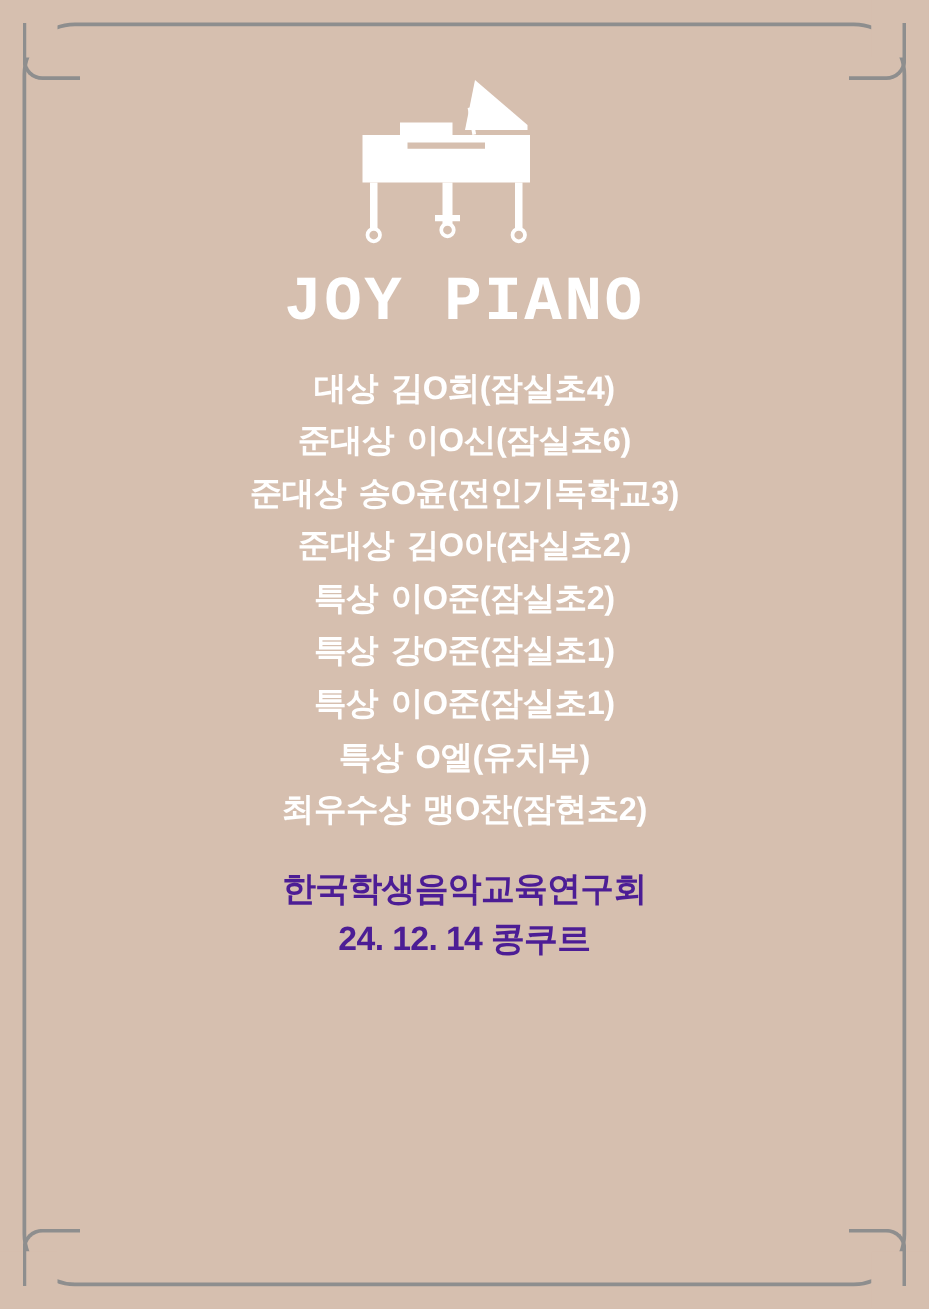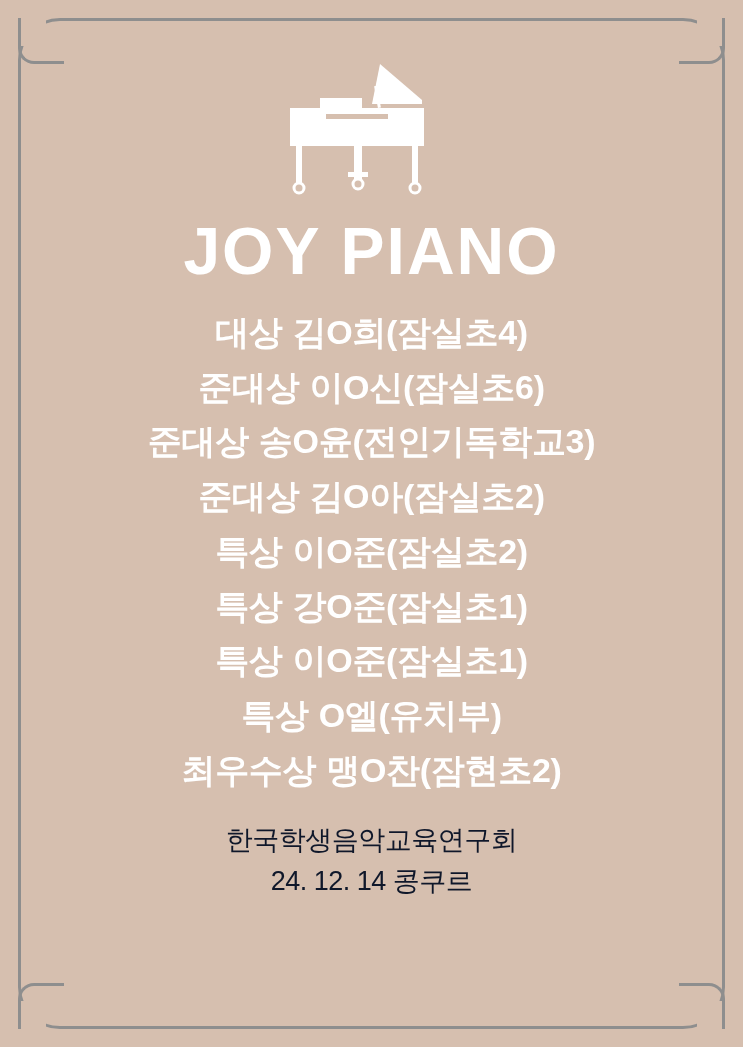--- a/index.html
+++ b/index.html
@@ -72,61 +72,61 @@
   }
 
   .piano-icon {
     width: 200px;
     height: 160px;
     margin-bottom: 6px;
   }
 
   .brand-title {
     color: #ffffff;
-    font-family: Liberation Sans, sans-serif;
+    font-family: Liberation Mono, monospace;
     font-weight: bold;
-    font-size: 66px;
+    font-size: 50px;
     letter-spacing: 2px;
     line-height: 1;
     margin: 0 0 22px 0;
     text-align: center;
   }
 
   .winners {
     width: 100%;
     display: flex;
     flex-direction: column;
     align-items: center;
     gap: 1px;
   }
 
   .winner-row {
     color: #ffffff;
-    font-size: 34px;
+    font-size: 26px;
     font-weight: bold;
     line-height: 1.58;
     letter-spacing: -0.3px;
     text-align: right;
     white-space: nowrap;
   }
   .winner-row .prize {
     margin-right: 10px;
   }
 
   .footer {
     margin-top: 24px;
     display: flex;
     flex-direction: column;
     align-items: center;
     gap: 2px;
   }
   .footer-line {
-    color: #0f172a;
+    color: #4c1d95;
     font-size: 27px;
-    font-weight: normal;
+    font-weight: bold;
     line-height: 1.42;
     letter-spacing: -0.5px;
     text-align: center;
     white-space: nowrap;
   }
 </style>
 </head>
 <body>
 
 <div class="poster">

